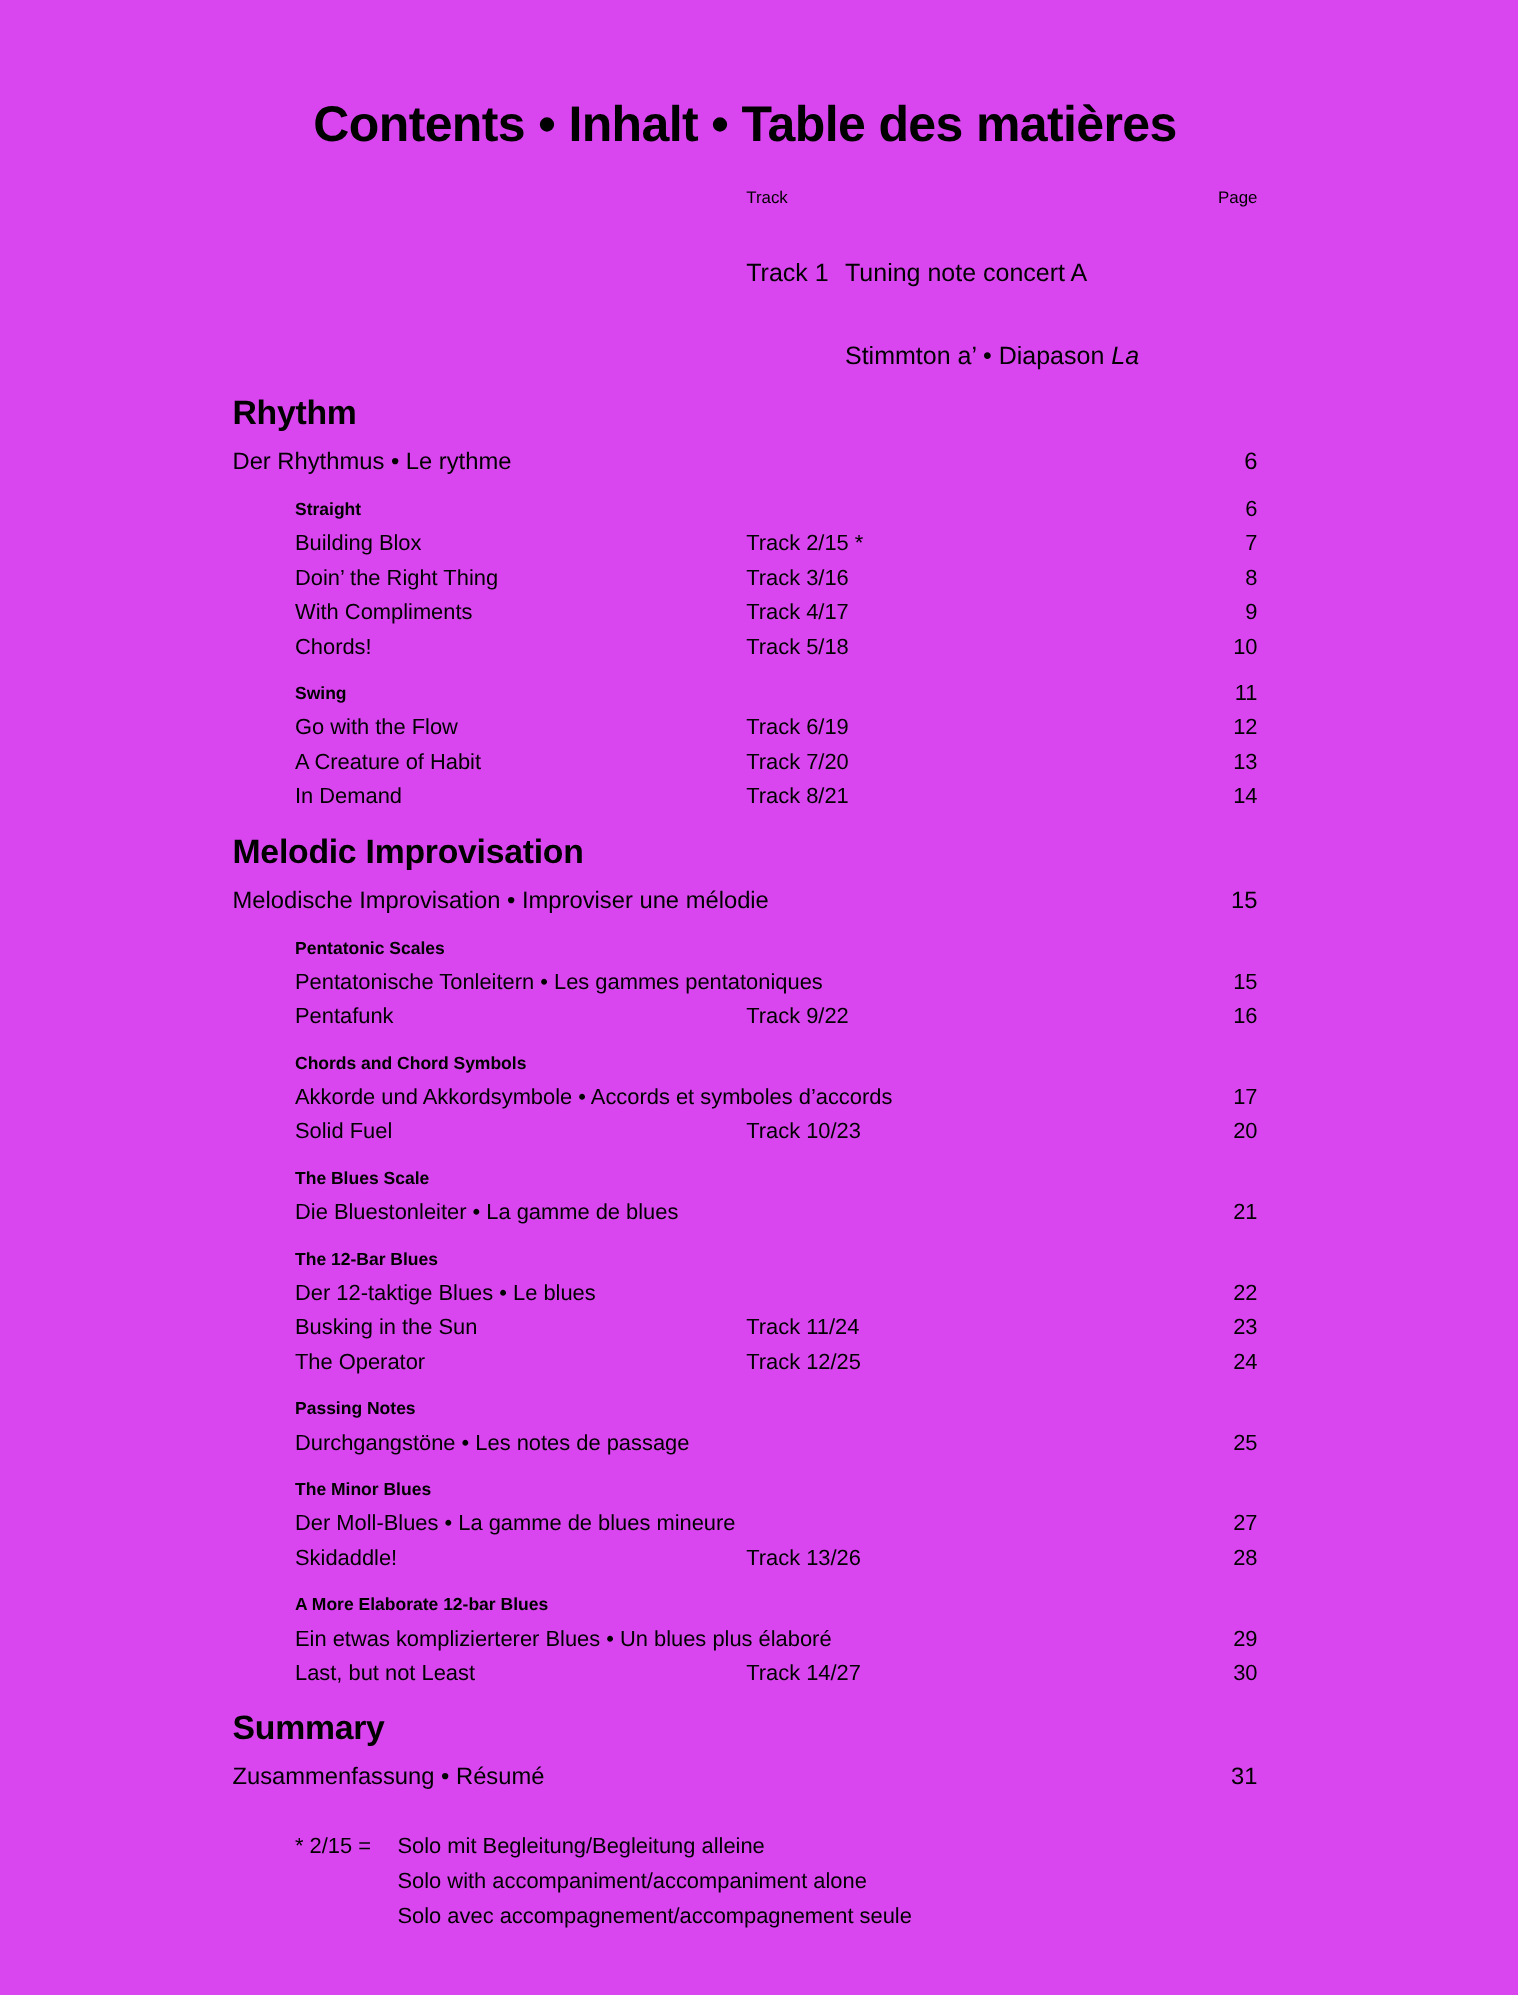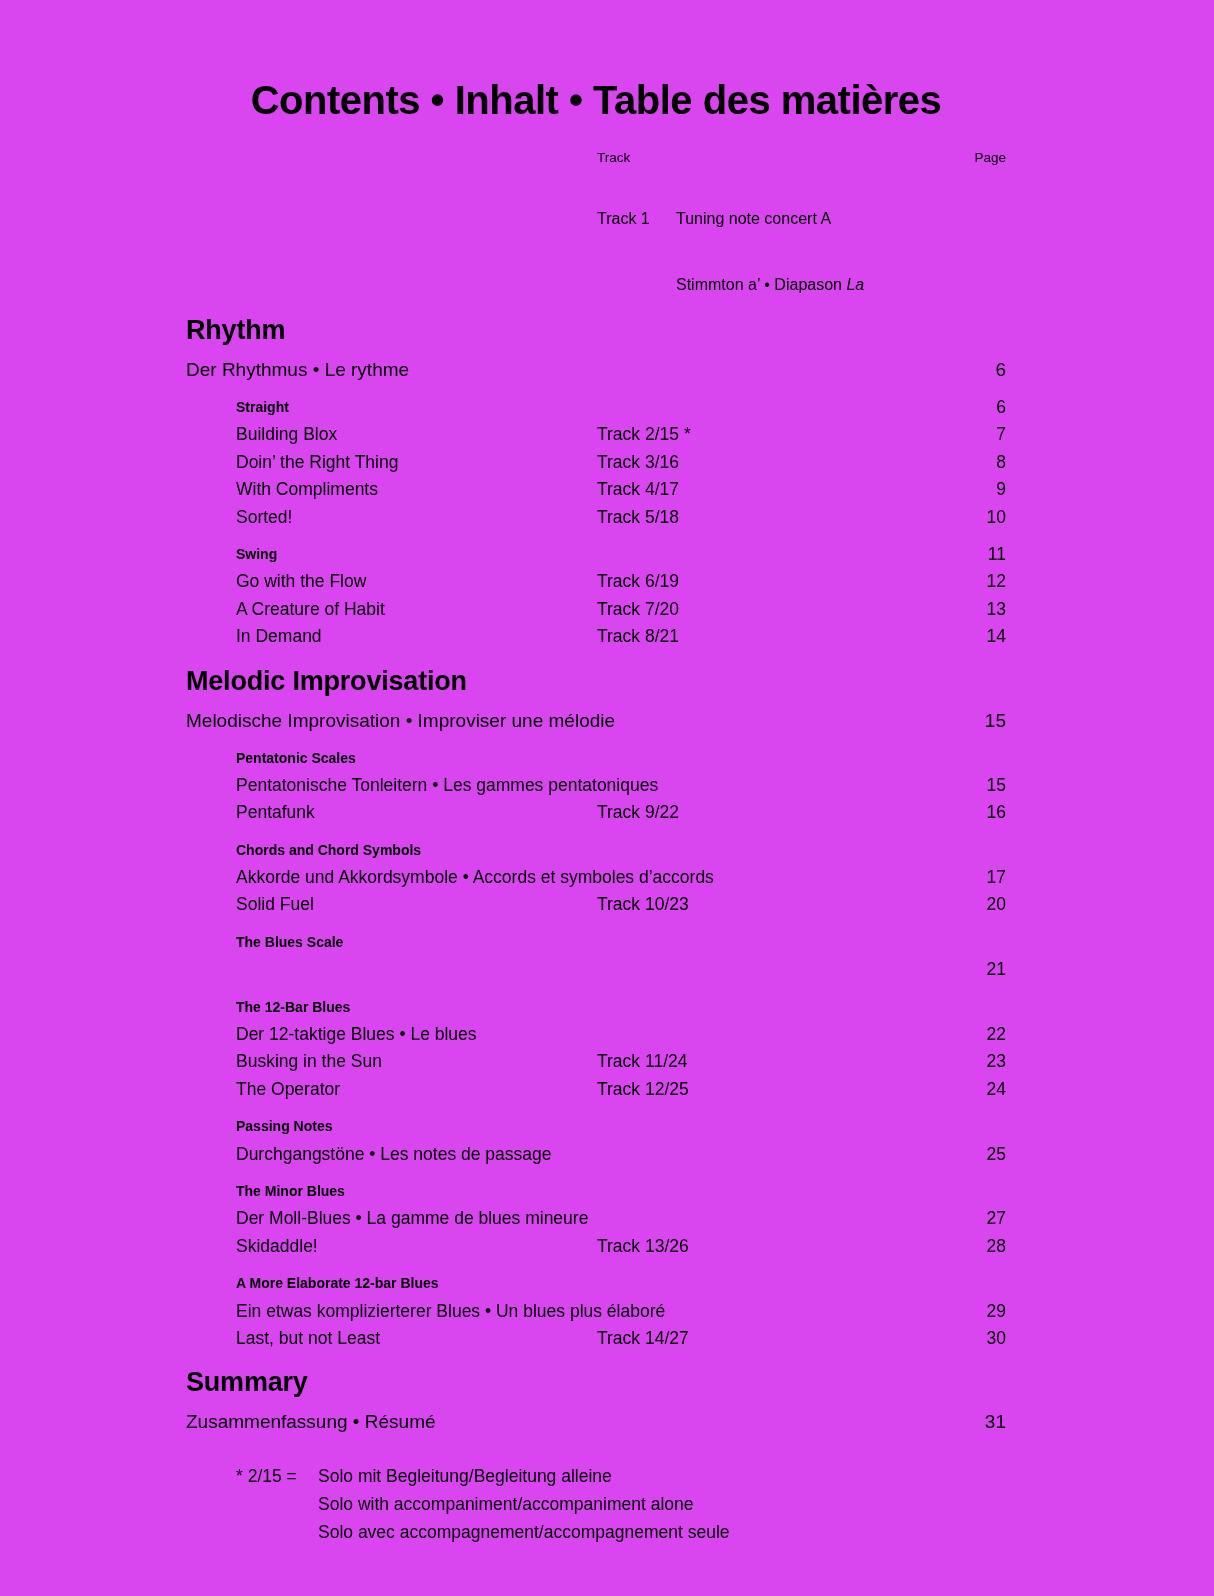--- a/index.html
+++ b/index.html
@@ -36,21 +36,21 @@
     height: 18px;
     font-size: 13.5px;
   }
   .col-track { position: absolute; left: 411px; }
   .col-page  { position: absolute; right: 0; }
   .tuning-block { margin-top: 12px; }
   .tuning-row {
     position: relative;
     height: 30px;
     line-height: 30px;
-    font-size: 16px;
+    font-size: 20px;
     margin-top: 36px;
   }
   .tuning-track-label { position: absolute; left: 411px; white-space: nowrap; }
   .tuning-name { position: absolute; left: 490px; white-space: nowrap; }
   .it { font-style: italic; }
   .section { margin: 0; }
   .section-heading {
     margin-top: 13px;
     margin-bottom: 9px;
     font-size: 27px;
@@ -125,21 +125,21 @@
           <span class="cell-name">Doin’ the Right Thing</span>
           <span class="cell-track">Track 3/16</span>
           <span class="cell-page">8</span>
         </div>
         <div class="row indent">
           <span class="cell-name">With Compliments</span>
           <span class="cell-track">Track 4/17</span>
           <span class="cell-page">9</span>
         </div>
         <div class="row indent">
-          <span class="cell-name">Sorted!</span>
+          <span class="cell-name">Chords!</span>
           <span class="cell-track">Track 5/18</span>
           <span class="cell-page">10</span>
         </div>
       </div>
 
       <div class="group">
         <div class="row grouptitle">
           <span class="cell-name">Swing</span>
           <span class="cell-page">11</span>
         </div>
@@ -196,20 +196,21 @@
           <span class="cell-track">Track 10/23</span>
           <span class="cell-page">20</span>
         </div>
       </div>
 
       <div class="group">
         <div class="row grouptitle">
           <span class="cell-name">The Blues Scale</span>
         </div>
         <div class="row indent">
+          <span class="cell-name">Die Bluestonleiter • La gamme de blues</span>
           <span class="cell-page">21</span>
         </div>
       </div>
 
       <div class="group">
         <div class="row grouptitle">
           <span class="cell-name">The 12-Bar Blues</span>
         </div>
         <div class="row indent">
           <span class="cell-name">Der 12-taktige Blues • Le blues</span>

